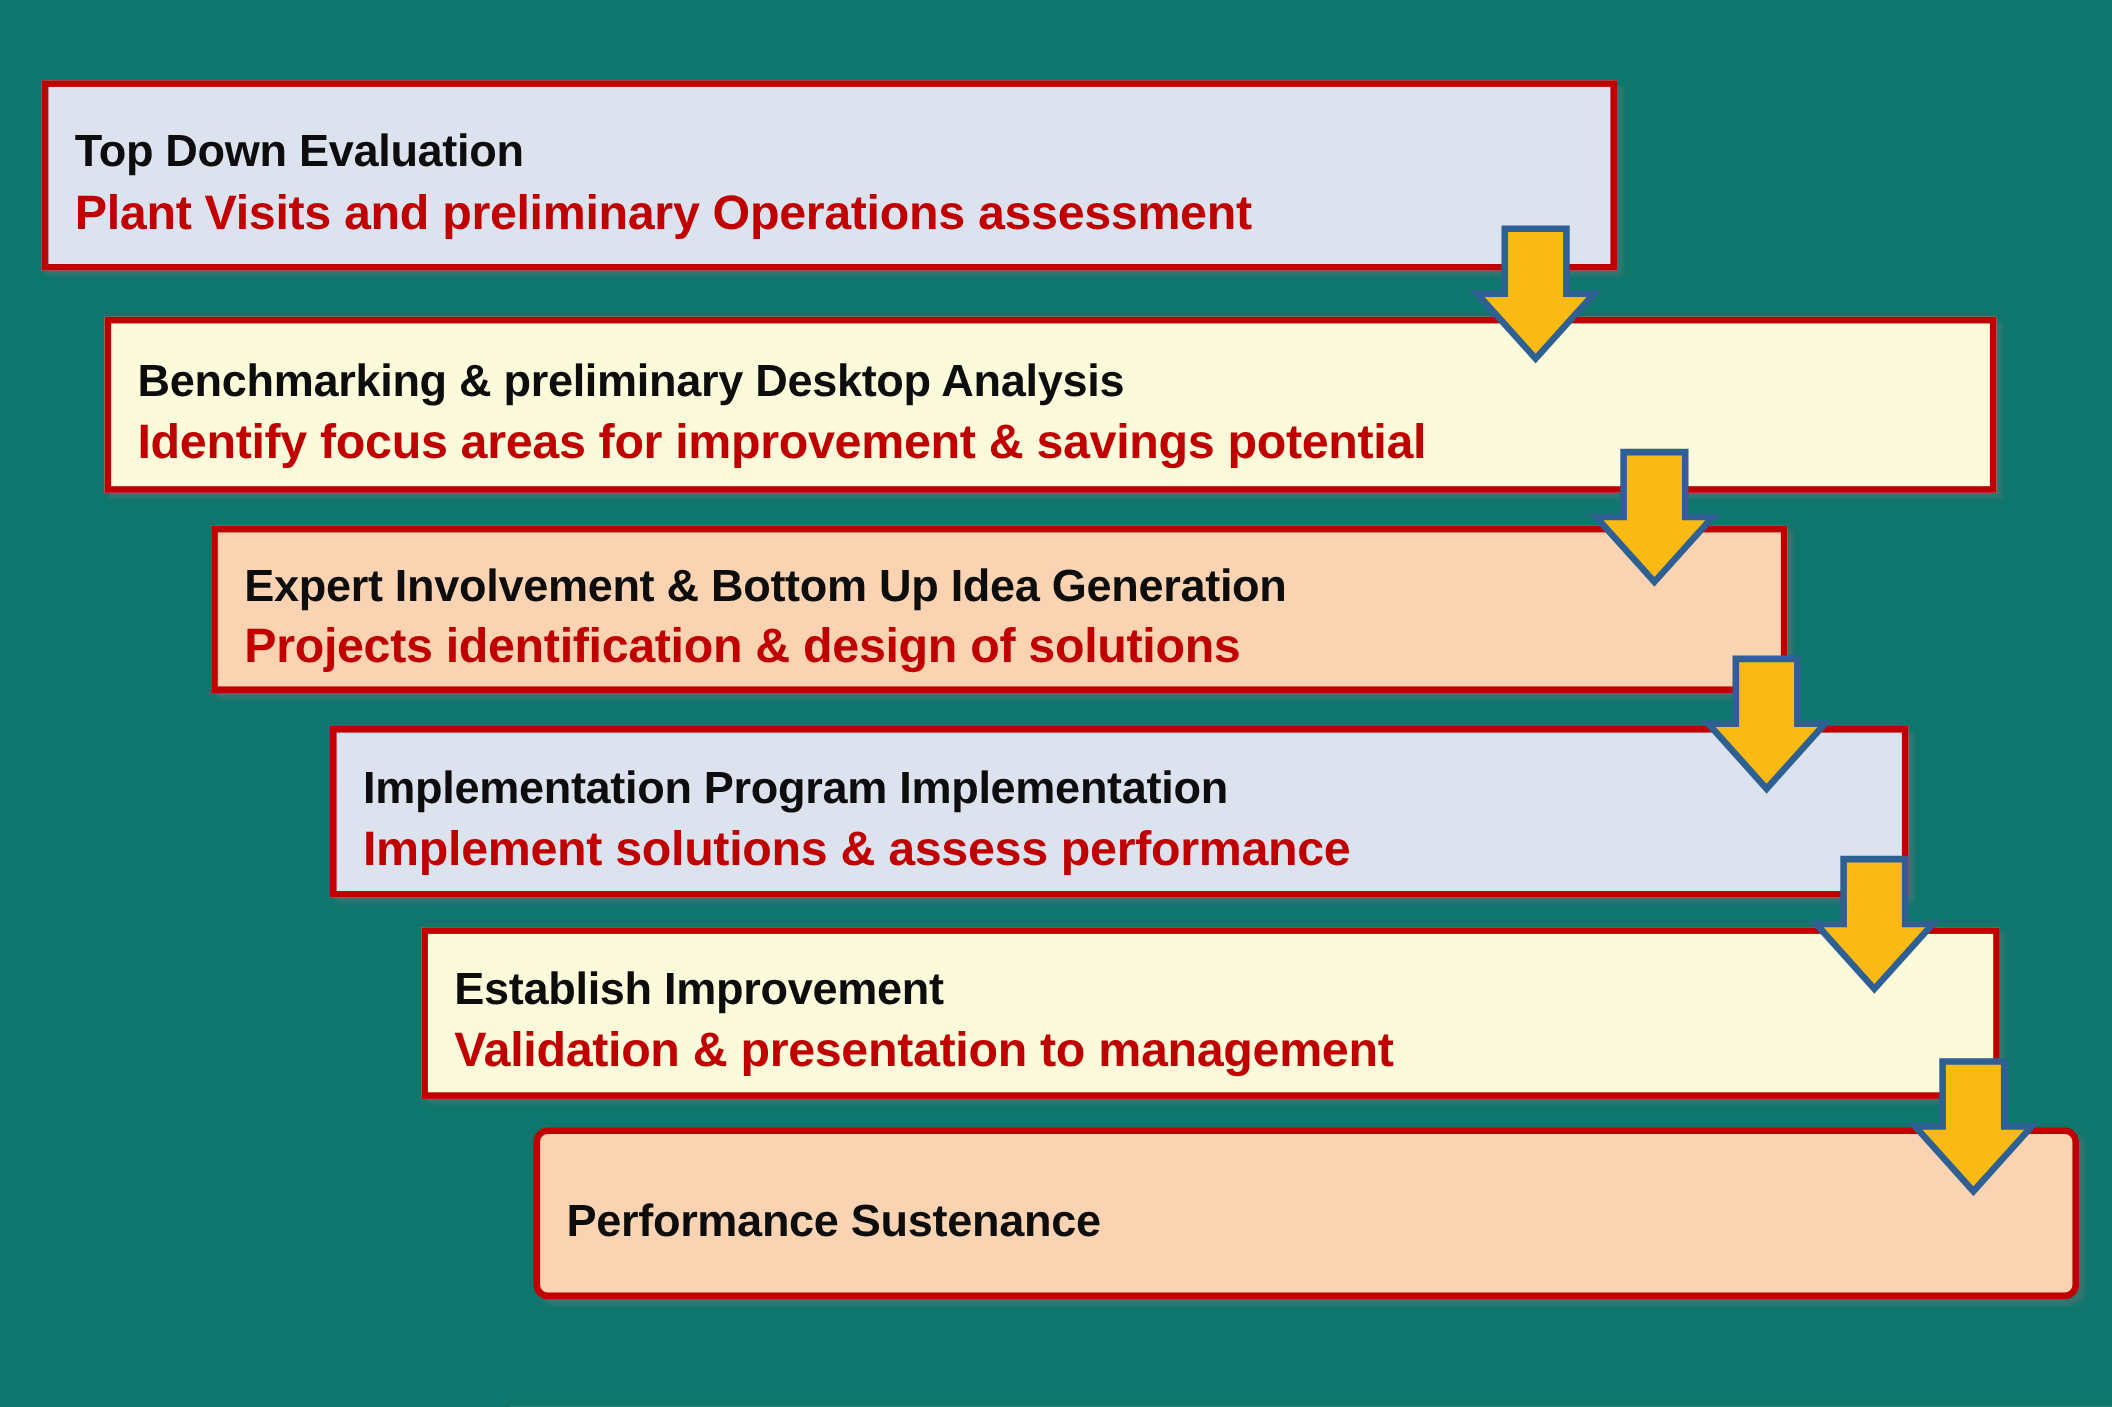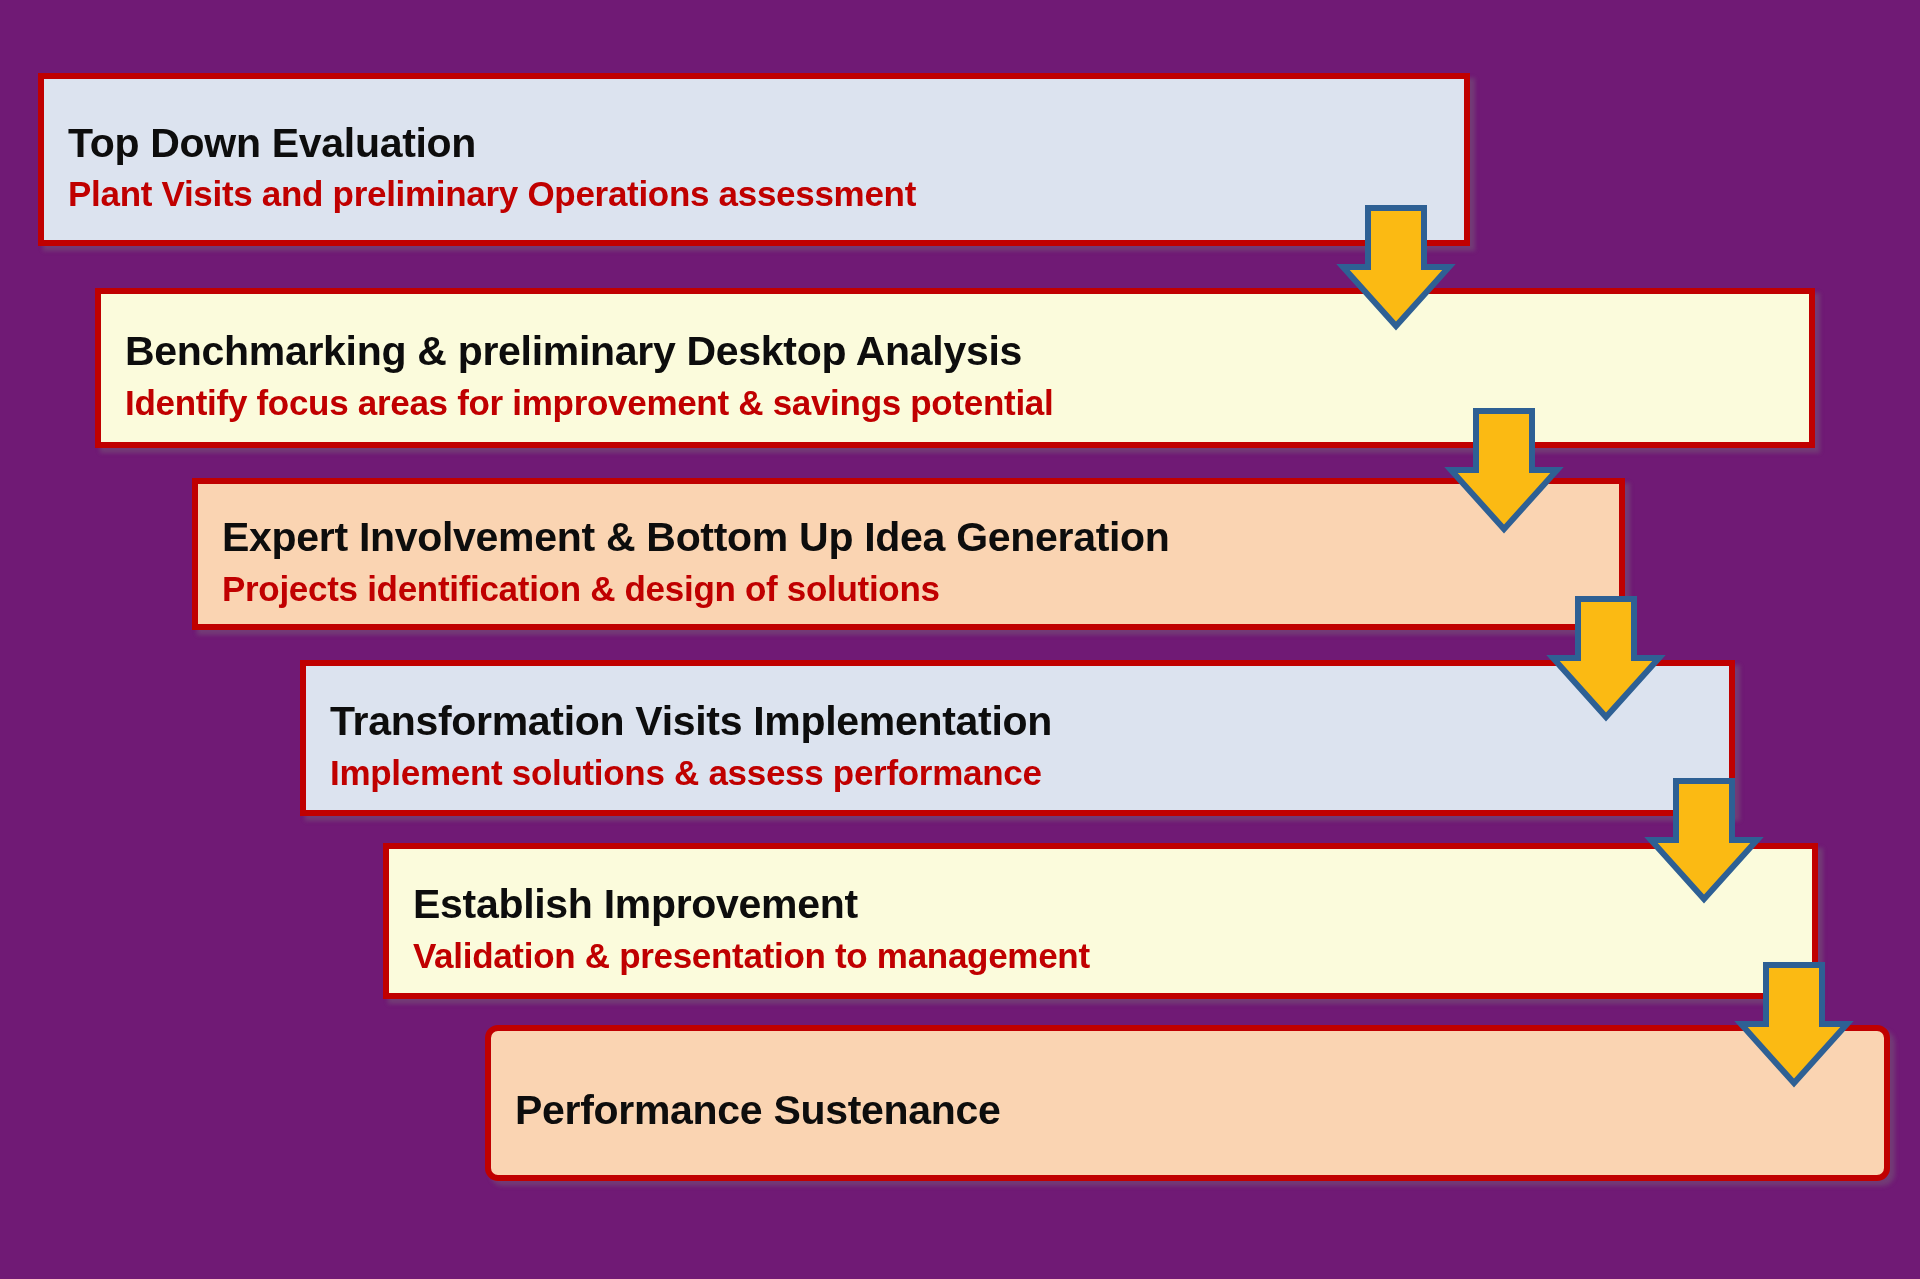--- a/index.html
+++ b/index.html
@@ -11,21 +11,21 @@
     width: 1920px;
     height: 1279px;
     font-family: "Liberation Sans", sans-serif;
     overflow: hidden;
   }
 
   #stage {
     position: relative;
     width: 1920px;
     height: 1279px;
-    background: #701a75;
+    background: #0f766e;
   }
 
   .stage-box {
     position: absolute;
     box-sizing: border-box;
     border: 6px solid #C00000;
     box-shadow: 5px 5px 4px rgba(120,120,120,0.35);
     display: block;
     z-index: 2;
   }
@@ -47,21 +47,21 @@
   .box-title {
     font-size: 41px;
     font-weight: bold;
     color: #0d0d0d;
     line-height: 1.18;
     letter-spacing: -0.3px;
     white-space: nowrap;
   }
 
   .box-sub {
-    font-size: 35px;
+    font-size: 44px;
     font-weight: bold;
     color: #C00000;
     line-height: 1.18;
     letter-spacing: -0.3px;
     white-space: nowrap;
     margin-top: 6px;
   }
 
   .arrow {
     position: absolute;
@@ -109,21 +109,21 @@
   </div>
 
   <div class="arrow" style="left:1550px; top:596px; width:112px; height:125px;">
     <svg width="112" height="125" viewBox="0 0 112 125">
       <polygon points="28,3 84,3 84,62 109,62 56,121 3,62 28,62" fill="#FBBA13" stroke="#2E6094" stroke-width="6" stroke-linejoin="miter"></polygon>
     </svg>
   </div>
 
   <div class="stage-box" style="left:300px; top:660px; width:1435px; height:156px; background:#DCE3EF;">
     <div class="box-inner">
-      <div class="box-title">Transformation Visits Implementation</div>
+      <div class="box-title">Implementation Program Implementation</div>
       <div class="box-sub">Implement solutions &amp; assess performance</div>
     </div>
   </div>
 
   <div class="arrow" style="left:1648px; top:778px; width:112px; height:125px;">
     <svg width="112" height="125" viewBox="0 0 112 125">
       <polygon points="28,3 84,3 84,62 109,62 56,121 3,62 28,62" fill="#FBBA13" stroke="#2E6094" stroke-width="6" stroke-linejoin="miter"></polygon>
     </svg>
   </div>
 

